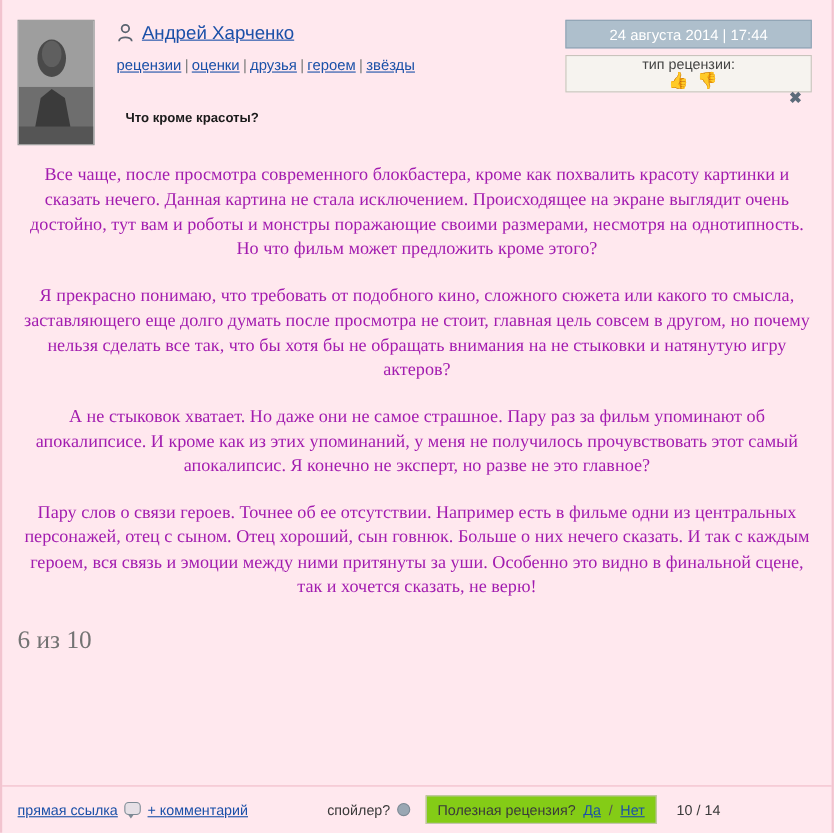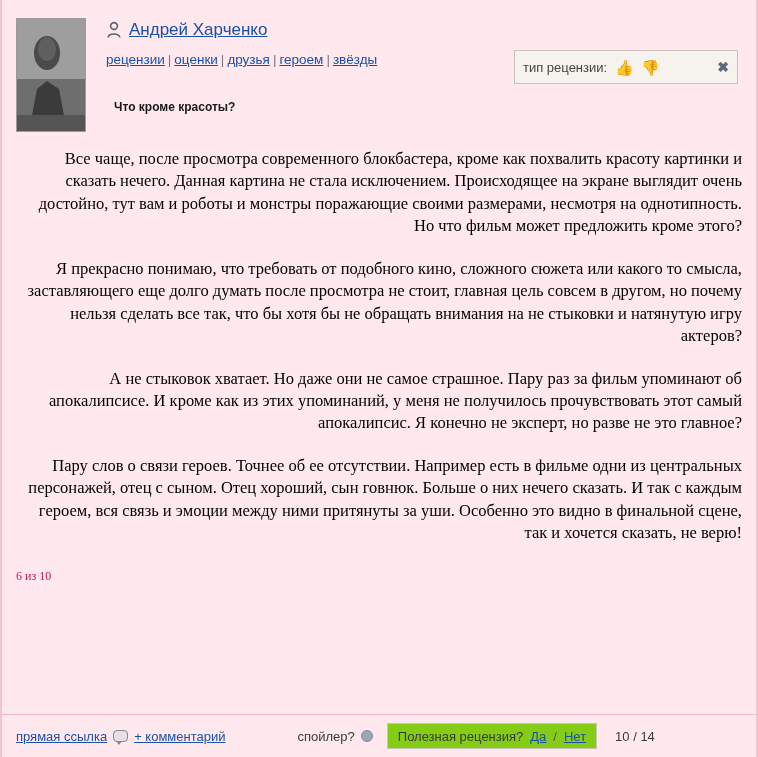--- a/index.html
+++ b/index.html
@@ -113,20 +113,21 @@
     height: 34px;
     background: #f6f3ef;
     border: 1px solid #c9c3bc;
     box-sizing: border-box;
     display: flex;
     align-items: center;
     padding: 0 8px;
     font-family: "Liberation Sans", sans-serif;
     font-size: 13px;
     color: #444;
+    flex-direction: column;
   }
   .typebox .label { flex: 0 0 auto; }
   .thumbs {
     margin-left: 8px;
     display: flex;
     align-items: center;
     gap: 8px;
   }
   .thumb {
     font-size: 15px;
@@ -148,47 +149,46 @@
     position: absolute;
     left: 14px;
     right: 14px;
     top: 148px;
   }
   .content p {
     margin: 0 0 20px 0;
     font-family: "Liberation Serif", serif;
     font-size: 16.5px;
     line-height: 1.36;
-    color: #000000;
-    text-align: right;
+    color: #a21caf;
+    text-align: center;
   }
   .score {
     margin-top: 24px;
     font-family: "Liberation Serif", serif;
-    font-size: 12px;
-    color: #be185d;
+    font-size: 23px;
+    color: #737373;
   }
   
   .footer {
     position: absolute;
     left: 0;
     right: 0;
     bottom: 0;
     height: 42px;
     border-top: 1px solid #f0b9c7;
     display: flex;
     align-items: center;
     font-family: "Liberation Sans", sans-serif;
     font-size: 13px;
     color: #3a3a3a;
   }
   .footer-left {
     padding-left: 14px;
     display: flex;
-    align-items: center;
     gap: 6px;
   }
   .footer-left a {
     color: #1b50a8;
     text-decoration: underline;
     cursor: pointer;
   }
   .comment-bubble {
     display: inline-block;
     width: 13px;
@@ -279,20 +279,21 @@
       </span>
       <span class="author-name">Андрей Харченко</span>
     </div>
 
     <div class="nav-links">
       <a>рецензии</a><span class="nav-sep">|</span><a>оценки</a><span class="nav-sep">|</span><a>друзья</a><span class="nav-sep">|</span><a>героем</a><span class="nav-sep">|</span><a>звёзды</a>
     </div>
 
     <div class="review-title">Что кроме красоты?</div>
 
+    <div class="datebox">24 августа 2014 | 17:44</div>
 
     <div class="typebox">
       <span class="label">тип рецензии:</span>
       <span class="thumbs">
         <span class="thumb up">👍</span>
         <span class="thumb down">👎</span>
       </span>
       <span class="xbtn">✖</span>
     </div>
   </div>

